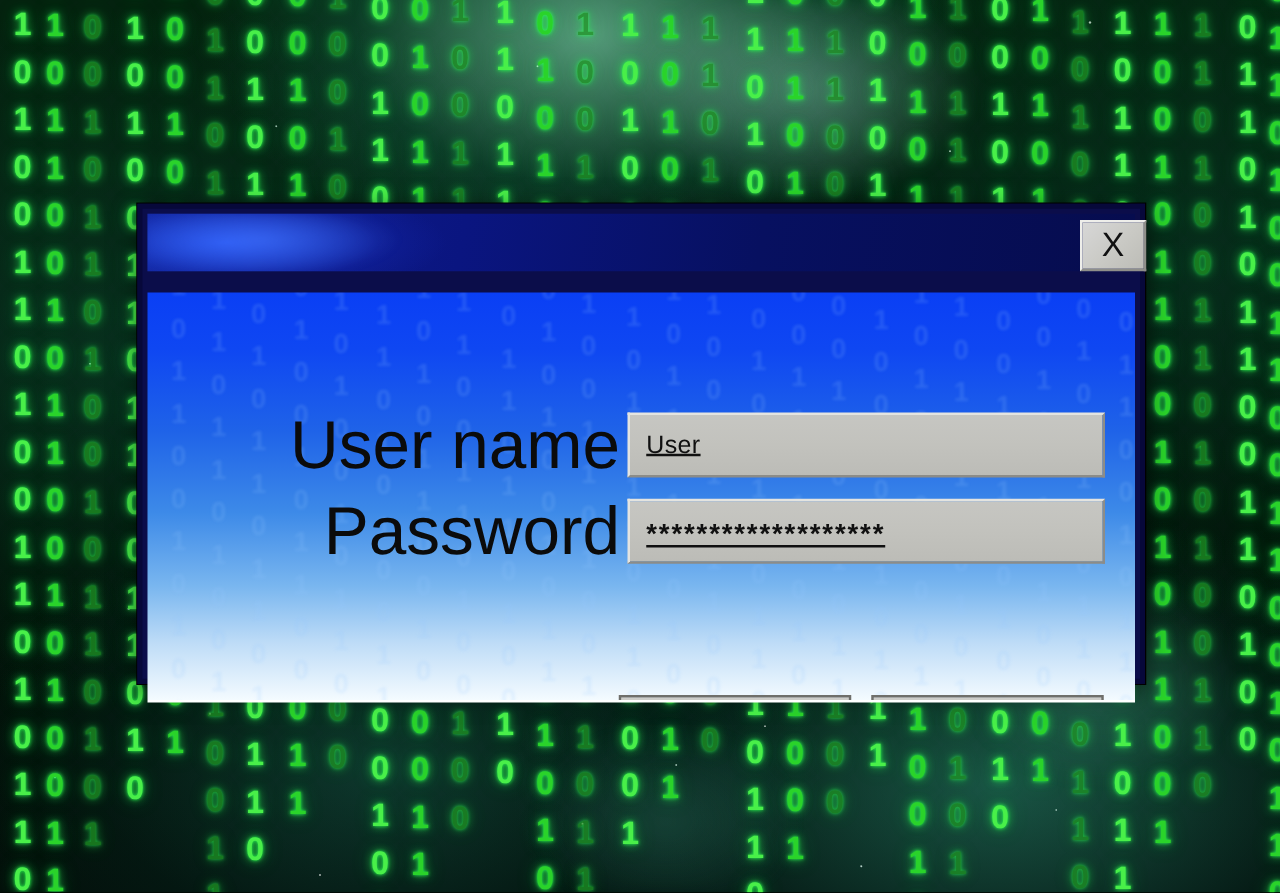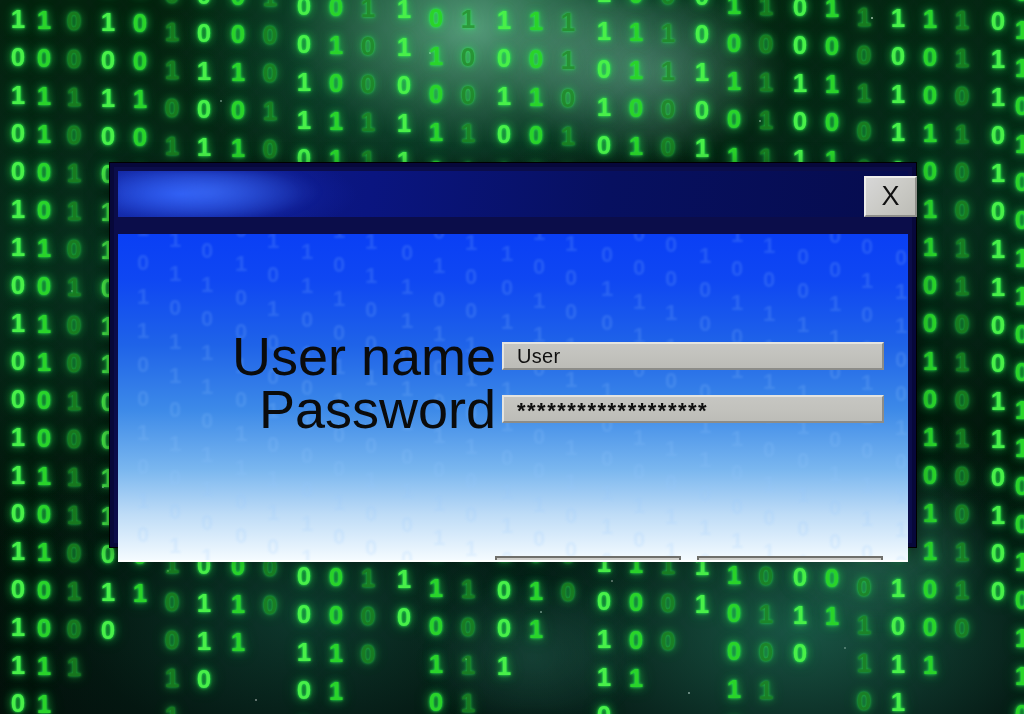--- a/index.html
+++ b/index.html
@@ -181,50 +181,51 @@
     white-space: pre;
     filter: blur(1.2px);
   }
 
   .form-row {
     position: absolute;
     display: flex;
     align-items: center;
   }
   #row-username { left: 38px; top: 95px; }
-  #row-password { left: 38px; top: 148px; }
+  #row-password { left: 38px; top: 164px; }
 
   .field-label {
     font-size: 54px;
     line-height: 54px;
     color: #0b0b0b;
     letter-spacing: 0px;
     white-space: nowrap;
     text-align: right;
     width: 340px;
     font-weight: 400;
   }
   .field-input {
     margin-left: 6px;
     width: 382px;
-    height: 28px;
+    height: 52px;
     box-sizing: border-box;
     background: linear-gradient(180deg, #c6c6c2 0%, #c2c2bd 50%, #bcbcb7 100%);
     border-top: 2px solid #e4e4e0;
     border-left: 2px solid #e4e4e0;
     border-right: 2px solid #8c8c88;
     border-bottom: 2px solid #8c8c88;
     display: flex;
     align-items: center;
     padding-left: 13px;
     font-size: 20px;
     color: #101010;
     letter-spacing: 0.3px;
     cursor: text;
     overflow: hidden;
+    text-decoration: underline;
   }
   #password-input {
     font-size: 22px;
     letter-spacing: 1.5px;
     font-weight: 700;
     padding-top: 4px;
   }
 
   .btn-row {
     position: absolute;

